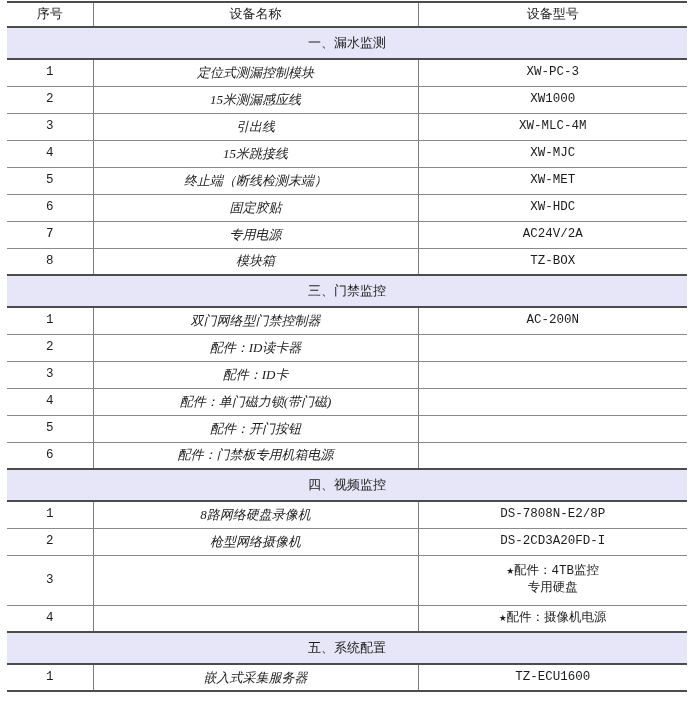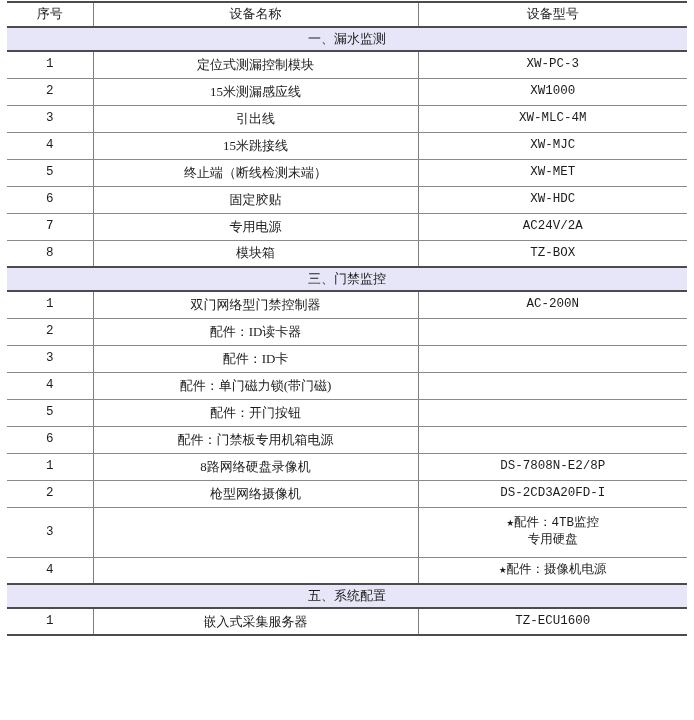--- a/index.html
+++ b/index.html
@@ -26,36 +26,36 @@
     font-weight:normal;
     text-align:center;
     vertical-align:middle;
     font-size:13px;
     line-height:1.35;
     padding:2px 4px;
     overflow:hidden;
   }
   tr.header-row{height:25px;font-family:Liberation Mono, monospace;}
   tr.header-row th{border-bottom:2px solid var(--border-dark);}
-  tr.band-row{height:24px;margin-left:15px;}
+  tr.band-row{height:32px;margin-left:15px;}
   tr.band-row td{
     background:var(--band-bg);
     border-top:2px solid var(--border-dark);
     border-bottom:2px solid var(--border-dark);
   }
   tr.data-row{height:27px;}
   tr.data-row.tall{height:50px;}
   tr.data-row td{border-bottom:1px solid var(--border-mid);}
   .vsep{border-right:1px solid #7d7d7d;}
   .cell-model,.cell-no{
     font-family:"Liberation Mono","DejaVu Sans Mono",monospace;
     font-size:12.5px;
     white-space:pre-line;
   }
-  .cell-name{white-space:pre-line;}
+  .cell-name{white-space:pre-line;font-style:italic;}
 </style>
 </head>
 <body>
 
 <div class="table-wrap">
   <table class="device-table">
     <colgroup>
       <col class="col-no">
       <col class="col-name">
       <col class="col-model">
@@ -137,20 +137,23 @@
         <tr class="data-row">
           <td class="cell-no vsep">5</td>
           <td class="cell-name vsep">配件：开门按钮</td>
           <td class="cell-model"></td>
         </tr>
         <tr class="data-row">
           <td class="cell-no vsep">6</td>
           <td class="cell-name vsep">配件：门禁板专用机箱电源</td>
           <td class="cell-model"></td>
         </tr>
+        <tr class="band-row">
+          <td colspan="3">四、视频监控</td>
+        </tr>
         <tr class="data-row">
           <td class="cell-no vsep">1</td>
           <td class="cell-name vsep">8路网络硬盘录像机</td>
           <td class="cell-model">DS-7808N-E2/8P</td>
         </tr>
         <tr class="data-row">
           <td class="cell-no vsep">2</td>
           <td class="cell-name vsep">枪型网络摄像机</td>
           <td class="cell-model">DS-2CD3A20FD-I</td>
         </tr>

